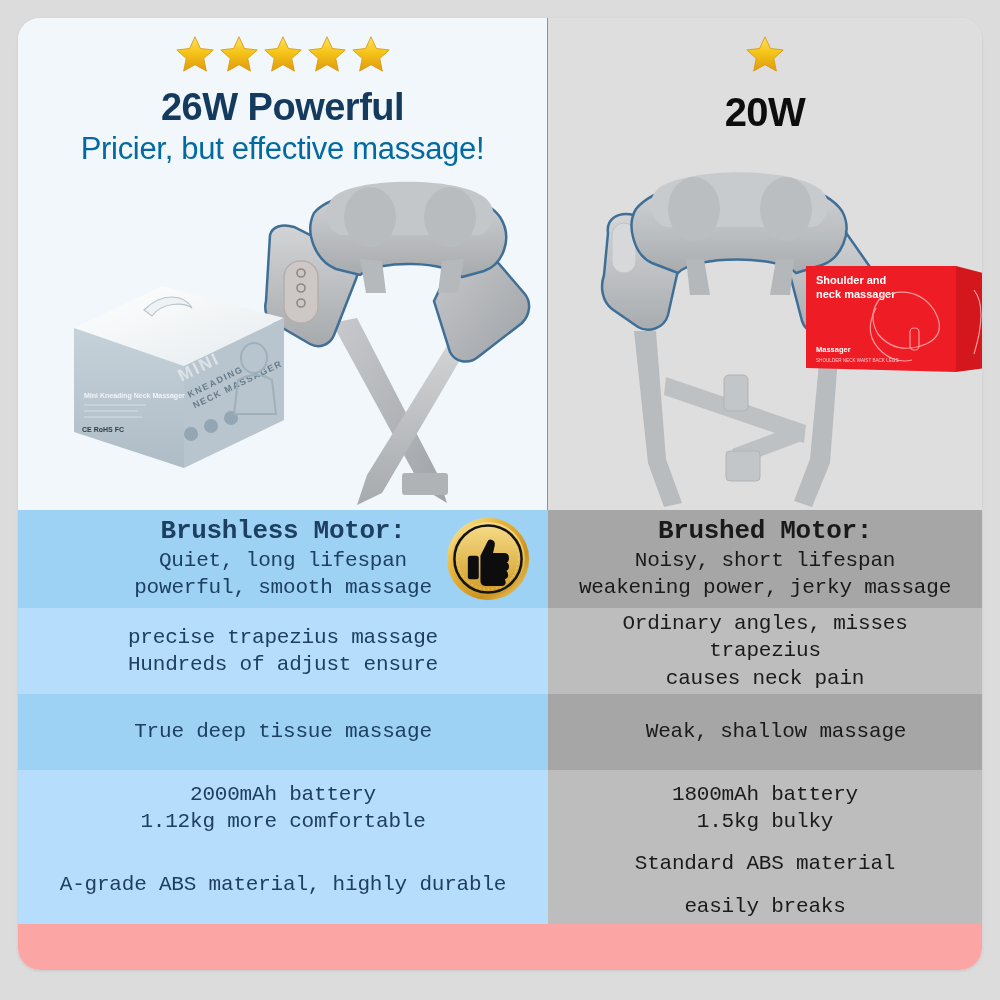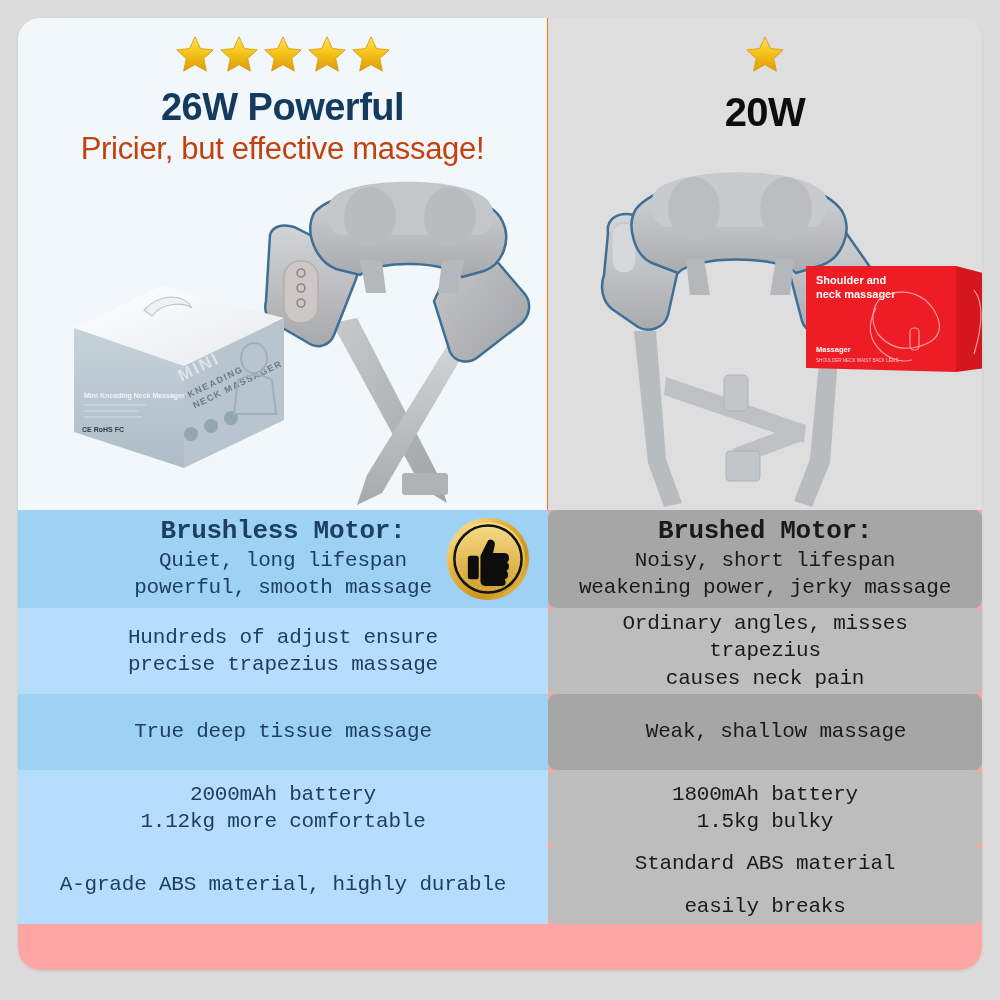--- a/index.html
+++ b/index.html
@@ -42,21 +42,21 @@
   .title-main {
     position: absolute; left: 0; right: 0; top: 68px;
     text-align: center;
     font-size: 38px; font-weight: 700; letter-spacing: -0.5px;
     color: #143a5e;
   }
   .title-sub {
     position: absolute; left: 0; right: 0; top: 113px;
     text-align: center;
     font-size: 31px; font-weight: 400; letter-spacing: -0.3px;
-    color: #c2410c;
+    color: #0369a1;
   }
   .title-right {
     position: absolute; left: 0; right: 0; top: 72px;
     text-align: center;
     font-size: 40px; font-weight: 700; letter-spacing: -0.5px;
     color: #0d0d0d;
   }
 
   
   .art { position: absolute; }
@@ -69,21 +69,21 @@
   .table { flex: 1; display: flex; flex-direction: column; background: #fca5a5; font-family: Liberation Mono, monospace; }
   .row { display: flex; width: 100%; }
   .cell {
     position: relative;
     display: flex; flex-direction: column;
     align-items: center; justify-content: center;
     text-align: center;
     padding: 4px 14px;
   }
   .cell.left  { width: 530px; color: #1d3f60; }
-  .cell.right { flex: 1; color: #1a1a1a; border-radius: 8px; }
+  .cell.right { flex: 1; color: #1a1a1a; }
 
   .c-head { font-size: 26px; font-weight: 700; letter-spacing: -0.3px; line-height: 1.18; }
   .c-line { font-size: 21px; font-weight: 400; letter-spacing: -0.2px; line-height: 1.3; }
 
   .badge {
     position: absolute; right: 18px; top: 50%;
     transform: translateY(-50%);
     width: 84px; height: 84px;
   }
 </style>
@@ -290,22 +290,22 @@
               </svg></div>
           </div>
           <div class="cell right" style="background: rgb(166, 166, 166); color: rgb(26, 26, 26);">
             <div class="c-head">Brushed Motor:</div>
             <div class="c-line">Noisy, short lifespan</div>
             <div class="c-line">weakening power,  jerky massage</div>
           </div>
         </div>
         <div class="row" style="height: 86px;">
           <div class="cell left" style="background: rgb(182, 221, 251); color: rgb(29, 63, 96);">
+            <div class="c-line">precise trapezius massage</div>
             <div class="c-line">Hundreds of adjust ensure</div>
-            <div class="c-line">precise trapezius massage</div>
           </div>
           <div class="cell right" style="background: rgb(189, 189, 189); color: rgb(26, 26, 26);">
             <div class="c-line">Ordinary angles, misses trapezius</div>
             <div class="c-line">causes neck pain</div>
           </div>
         </div>
         <div class="row" style="height: 76px;">
           <div class="cell left" style="background: rgb(158, 210, 245); color: rgb(29, 63, 96);">
             <div class="c-line">True deep tissue massage</div>
           </div>

